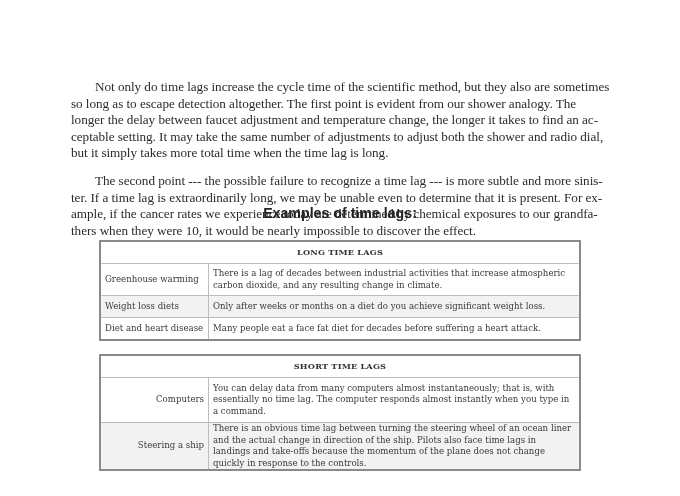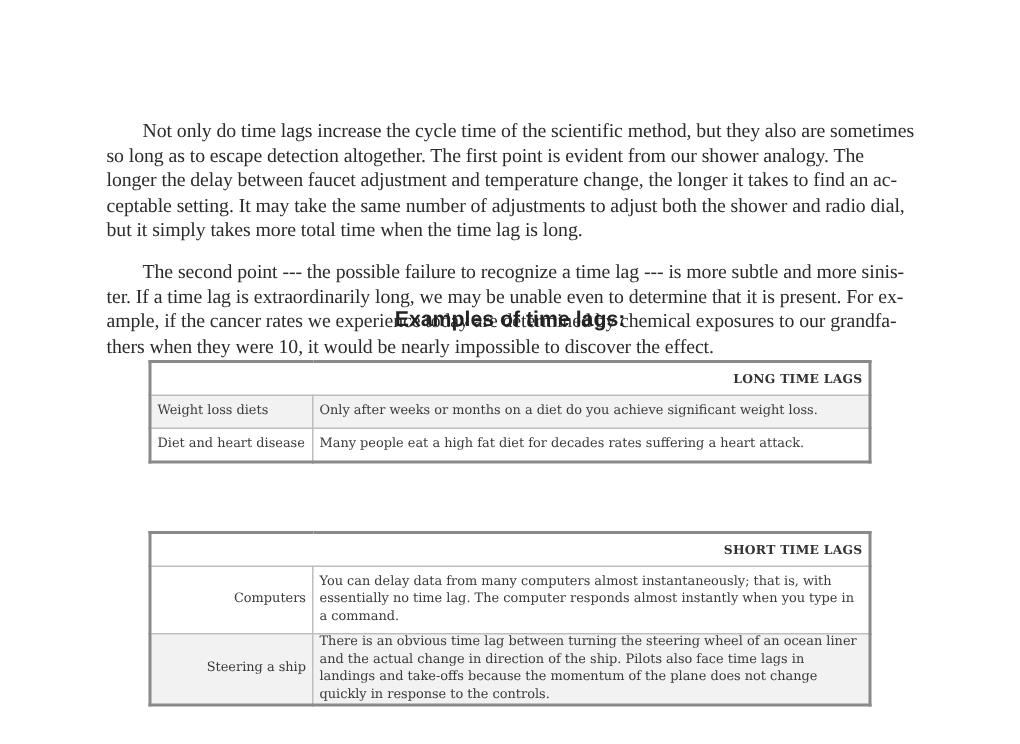--- a/index.html
+++ b/index.html
@@ -25,21 +25,21 @@
     border-collapse: collapse;
     border: 2px solid #8a8a8a;
     font-family: "DejaVu Serif", serif;
     font-size: 8.6px; color: #3a3a3a;
   }
   table.lags td, table.lags th {
     border: 1px solid #bdbdbd; padding: 0 4px; vertical-align: middle;
     line-height: 11.6px;
   }
   table.lags th {
-    font-weight: bold; text-align: right; font-size: 8.2px; height: 21px;
+    font-weight: bold; text-align: center; font-size: 8.2px; height: 21px;
     letter-spacing: 0.2px; color: #333;
   }
   table.lags td.label { width: 99px; }
   table.short td.label { text-align: right; }
   tr.shade td { background: #f2f2f2; }
   #long { top: 240px; }
   #long tr.r1 td { height: 31px; }
   #long tr.r2 td { height: 21px; }
   #long tr.r3 td { height: 21px; margin-top: 24px; }
   #short { top: 342px; margin-top: 12px; }
@@ -54,27 +54,31 @@
   <p class="para">The second point --- the possible failure to recognize a time lag --- is more subtle and more sinis­ter. If a time lag is extraordinarily long, we may be unable even to determine that it is present. For ex­ample, if the cancer rates we experience today are determined by chemical exposures to our grandfa­thers when they were 10, it would be nearly impossible to discover the effect.</p>
 </div>
 
 <div class="heading">Examples of time lags:</div>
 
 <table class="lags long" id="long">
   <tbody>
       <tr>
     <th colspan="2">LONG TIME LAGS</th>
   </tr>
+  <tr class="r1">
+    <td class="label">Greenhouse warming</td>
+    <td>There is a lag of decades between industrial activities that increase atmospheric carbon dioxide, and any resulting change in climate.</td>
+  </tr>
   <tr class="r2 shade">
     <td class="label">Weight loss diets</td>
     <td>Only after weeks or months on a diet do you achieve significant weight loss.</td>
   </tr>
   <tr class="r3">
     <td class="label">Diet and heart disease</td>
-    <td>Many people eat a high fat diet for decades rates suffering a heart attack.</td>
+    <td>Many people eat a face fat diet for decades before suffering a heart attack.</td>
   </tr>
 </tbody>
   </table>
 
 <table class="lags short" id="short">
   <tbody>
       <tr>
     <th colspan="2">SHORT TIME LAGS</th>
   </tr>
   <tr class="r1">

